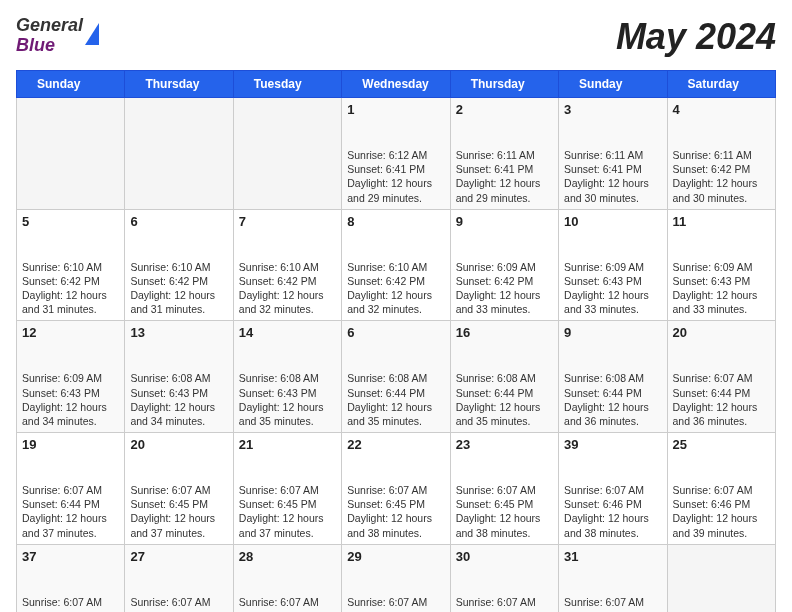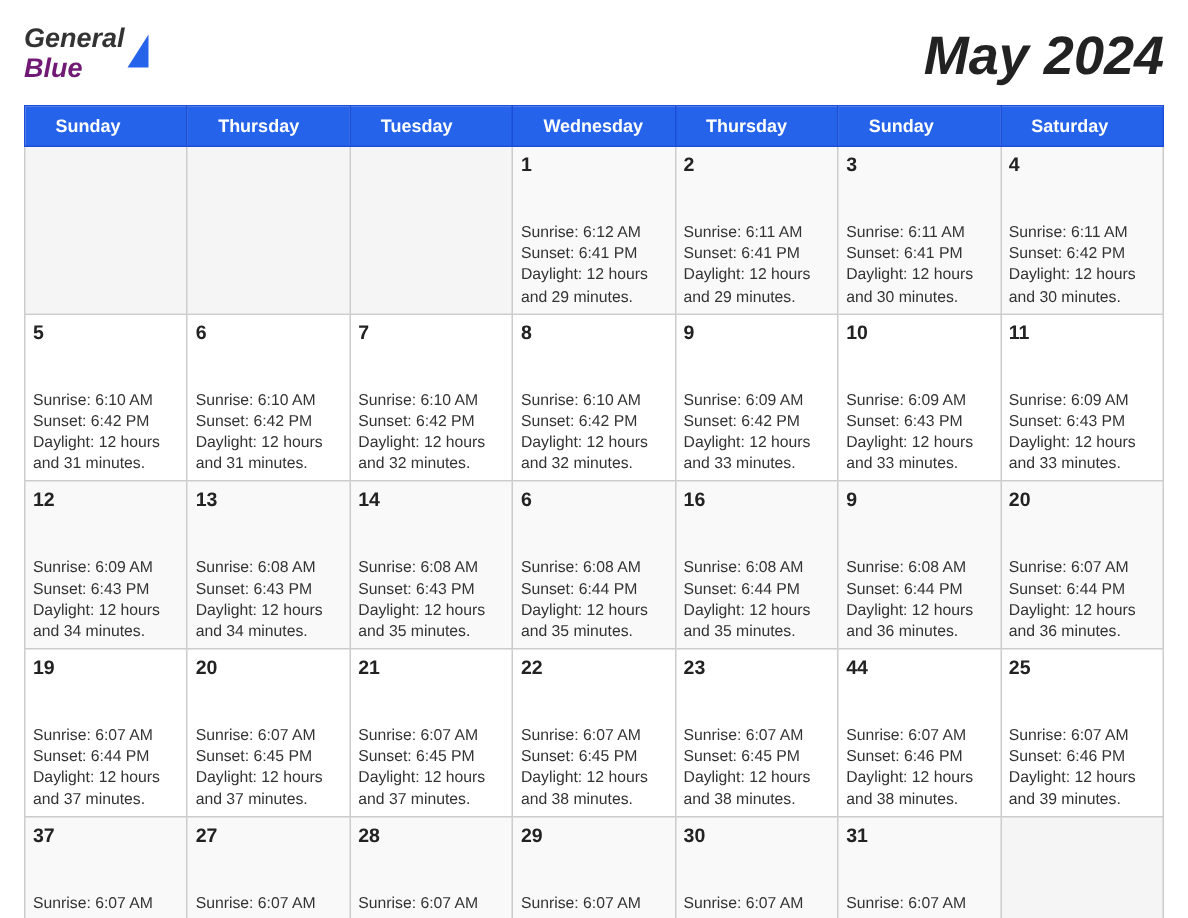--- a/index.html
+++ b/index.html
@@ -274,21 +274,21 @@
 and 38 minutes.</div>
         </td>
         <td>
           <span class="day-num">23</span>
           <div class="day-info" style="white-space: pre-line;">Sunrise: 6:07 AM
 Sunset: 6:45 PM
 Daylight: 12 hours
 and 38 minutes.</div>
         </td>
         <td>
-          <span class="day-num">44</span>
+          <span class="day-num">39</span>
           <div class="day-info" style="white-space: pre-line;">Sunrise: 6:07 AM
 Sunset: 6:46 PM
 Daylight: 12 hours
 and 38 minutes.</div>
         </td>
         <td>
           <span class="day-num">25</span>
           <div class="day-info" style="white-space: pre-line;">Sunrise: 6:07 AM
 Sunset: 6:46 PM
 Daylight: 12 hours

